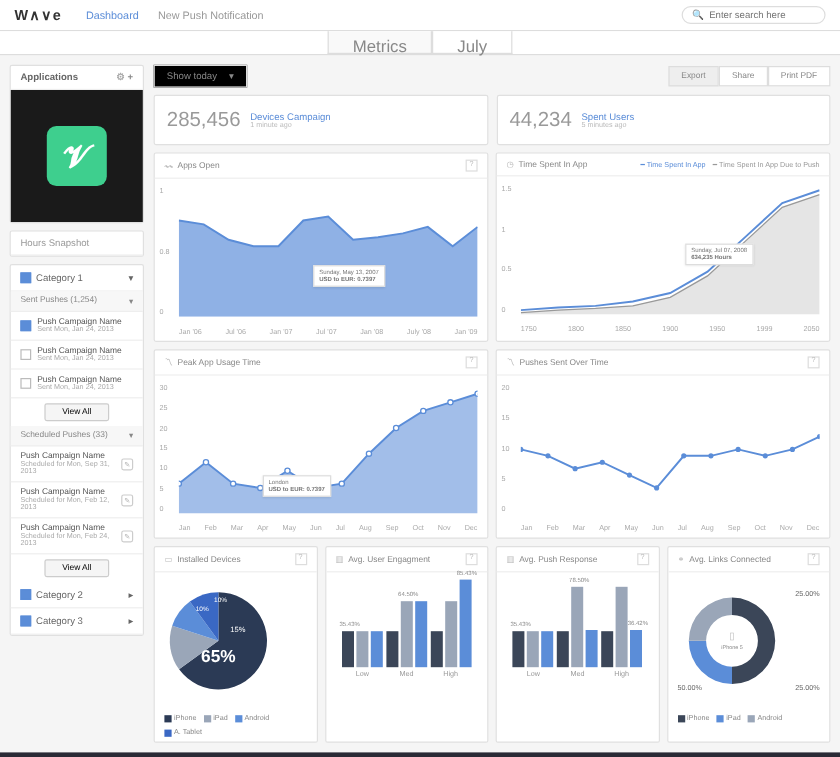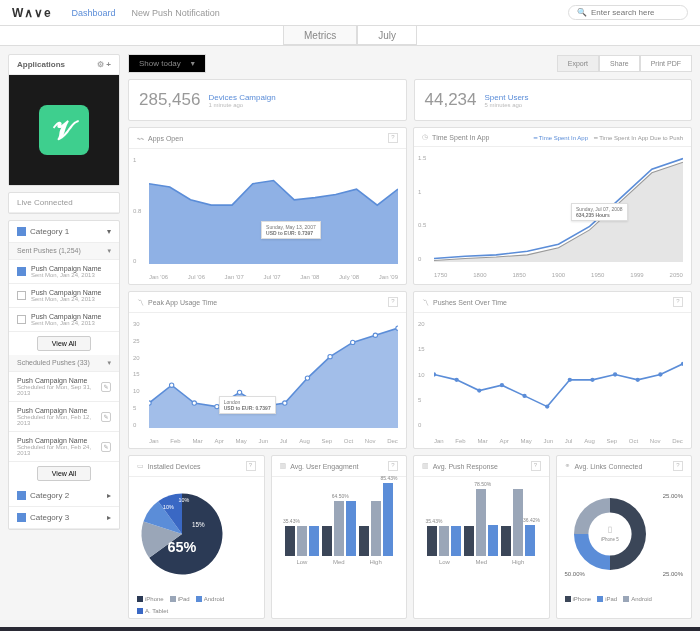--- a/index.html
+++ b/index.html
@@ -4,21 +4,21 @@
 <style>
 *{margin:0;padding:0;box-sizing:border-box;font-family:Arial,sans-serif}
 body{background:#f5f5f5;font-size:8px;color:#666}
 .top{background:#fff;border-bottom:1px solid #ddd;height:26px;display:flex;align-items:center;padding:0 12px}
 .logo{font-weight:bold;color:#333;font-size:12px;letter-spacing:1px;margin-right:20px}
 .nav-link{color:#5b8dd8;margin-right:16px;font-size:9px}
 .nav-link.inactive{color:#999}
 .search{margin-left:auto;border:1px solid #ddd;border-radius:10px;padding:2px 8px;width:120px;display:flex;align-items:center;gap:4px}
 .search input{border:none;outline:none;font-size:8px;width:90px}
 .tabs{background:#fff;border-bottom:1px solid #ddd;height:20px;display:flex;justify-content:center}
-.tab{padding:4px 20px;border:1px solid #ddd;border-top:none;font-size:10px;color:#888}
+.tab{padding:4px 20px;border:1px solid #ddd;border-top:none;font-size:14px;color:#888}
 .tab.active{background:#f9f9f9}
 .container{display:flex;padding:8px;gap:8px}
 .sidebar{width:112px;display:flex;flex-direction:column;gap:6px}
 .panel{background:#fff;border:1px solid #e0e0e0;border-radius:2px}
 .panel-h{padding:5px 8px;border-bottom:1px solid #eee;display:flex;align-items:center;justify-content:space-between;font-size:8px;color:#666;font-weight:bold}
 .app-icon{width:100%;aspect-ratio:1;background:#1a1a1a;display:flex;align-items:center;justify-content:center}
 .vine{width:50px;height:50px;background:#3ecf8e;border-radius:8px;display:flex;align-items:center;justify-content:center;color:#fff;font-size:26px;font-weight:bold}
 .snap{padding:8px;display:flex;gap:10px}
 .snap-v{font-size:13px;font-weight:bold;color:#444}
 .snap-l{font-size:6px;color:#aaa;text-transform:uppercase}
@@ -89,21 +89,21 @@
     <div class="panel">
       <div class="panel-h">
         <span>Applications</span>
         <span><span style="color:#aaa">⚙</span> <span style="color:#888">+</span></span>
       </div>
       <div class="app-icon">
           <div class="vine">𝓥</div>
         </div>
     </div>
     <div class="panel">
-      <div class="panel-h" style="font-weight:normal;color:#999">Live Connected</div>
+      <div class="panel-h" style="font-weight:normal;color:#999">Hours Snapshot</div>
     </div>
     <div class="panel">
       <div class="cat">
           <span class="cb on"></span>
           <span>Category 1</span>
           <span style="margin-left:auto">▾</span>
         </div>
       <div class="drop">
           <span>Sent Pushes (1,254)</span>
           <span>▾</span>

